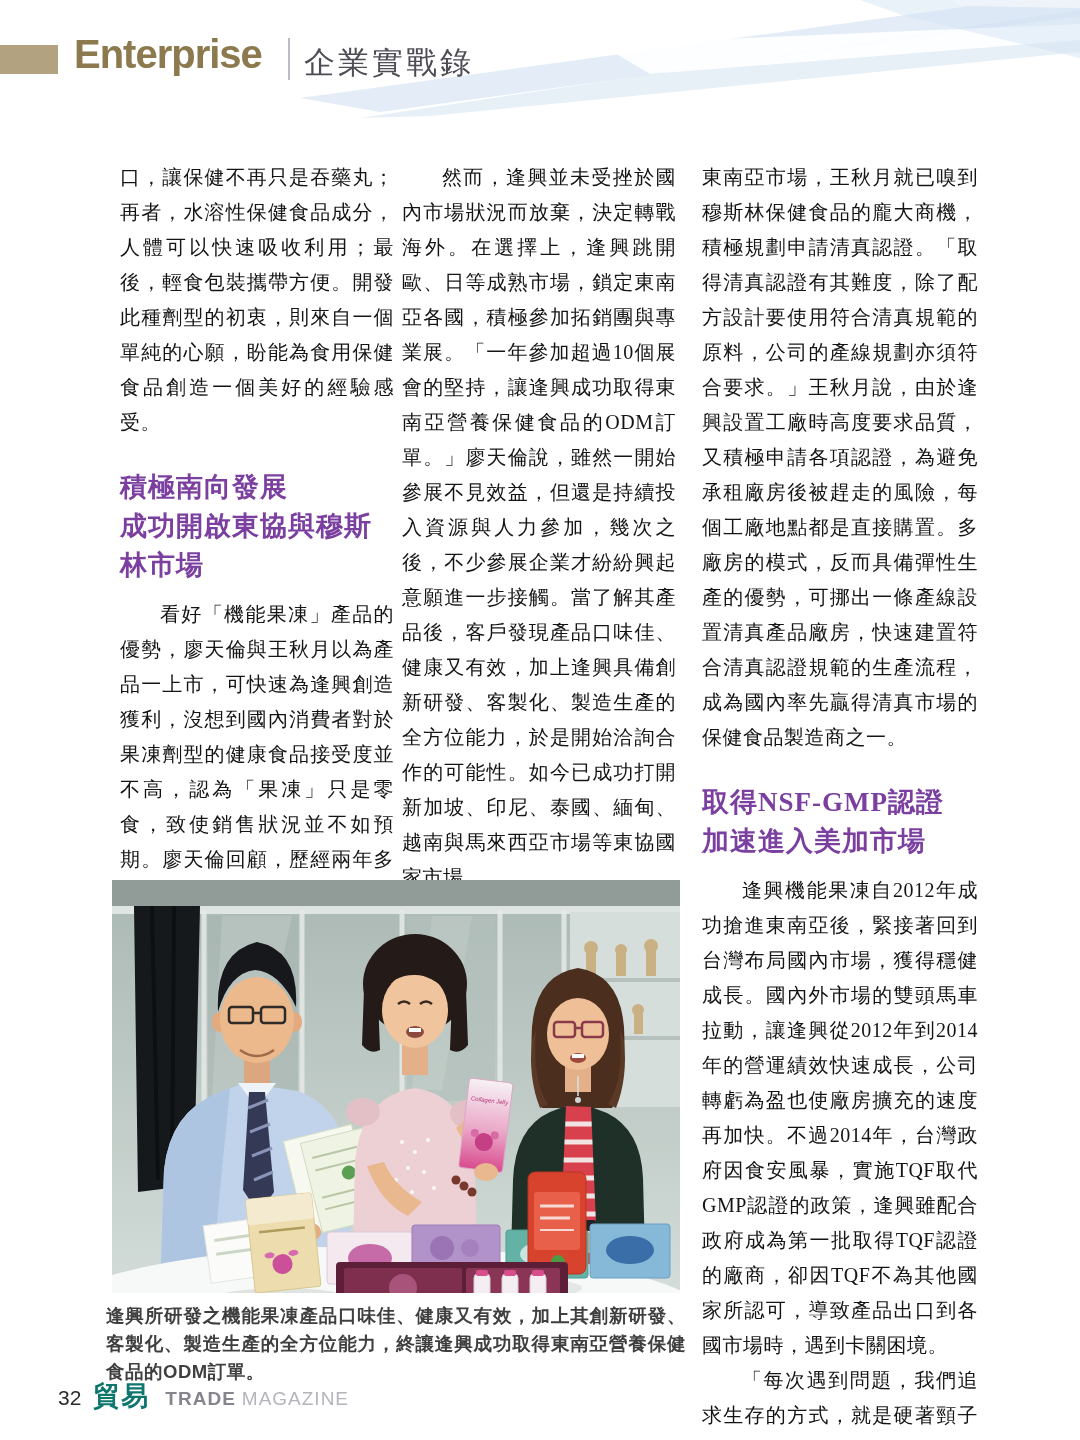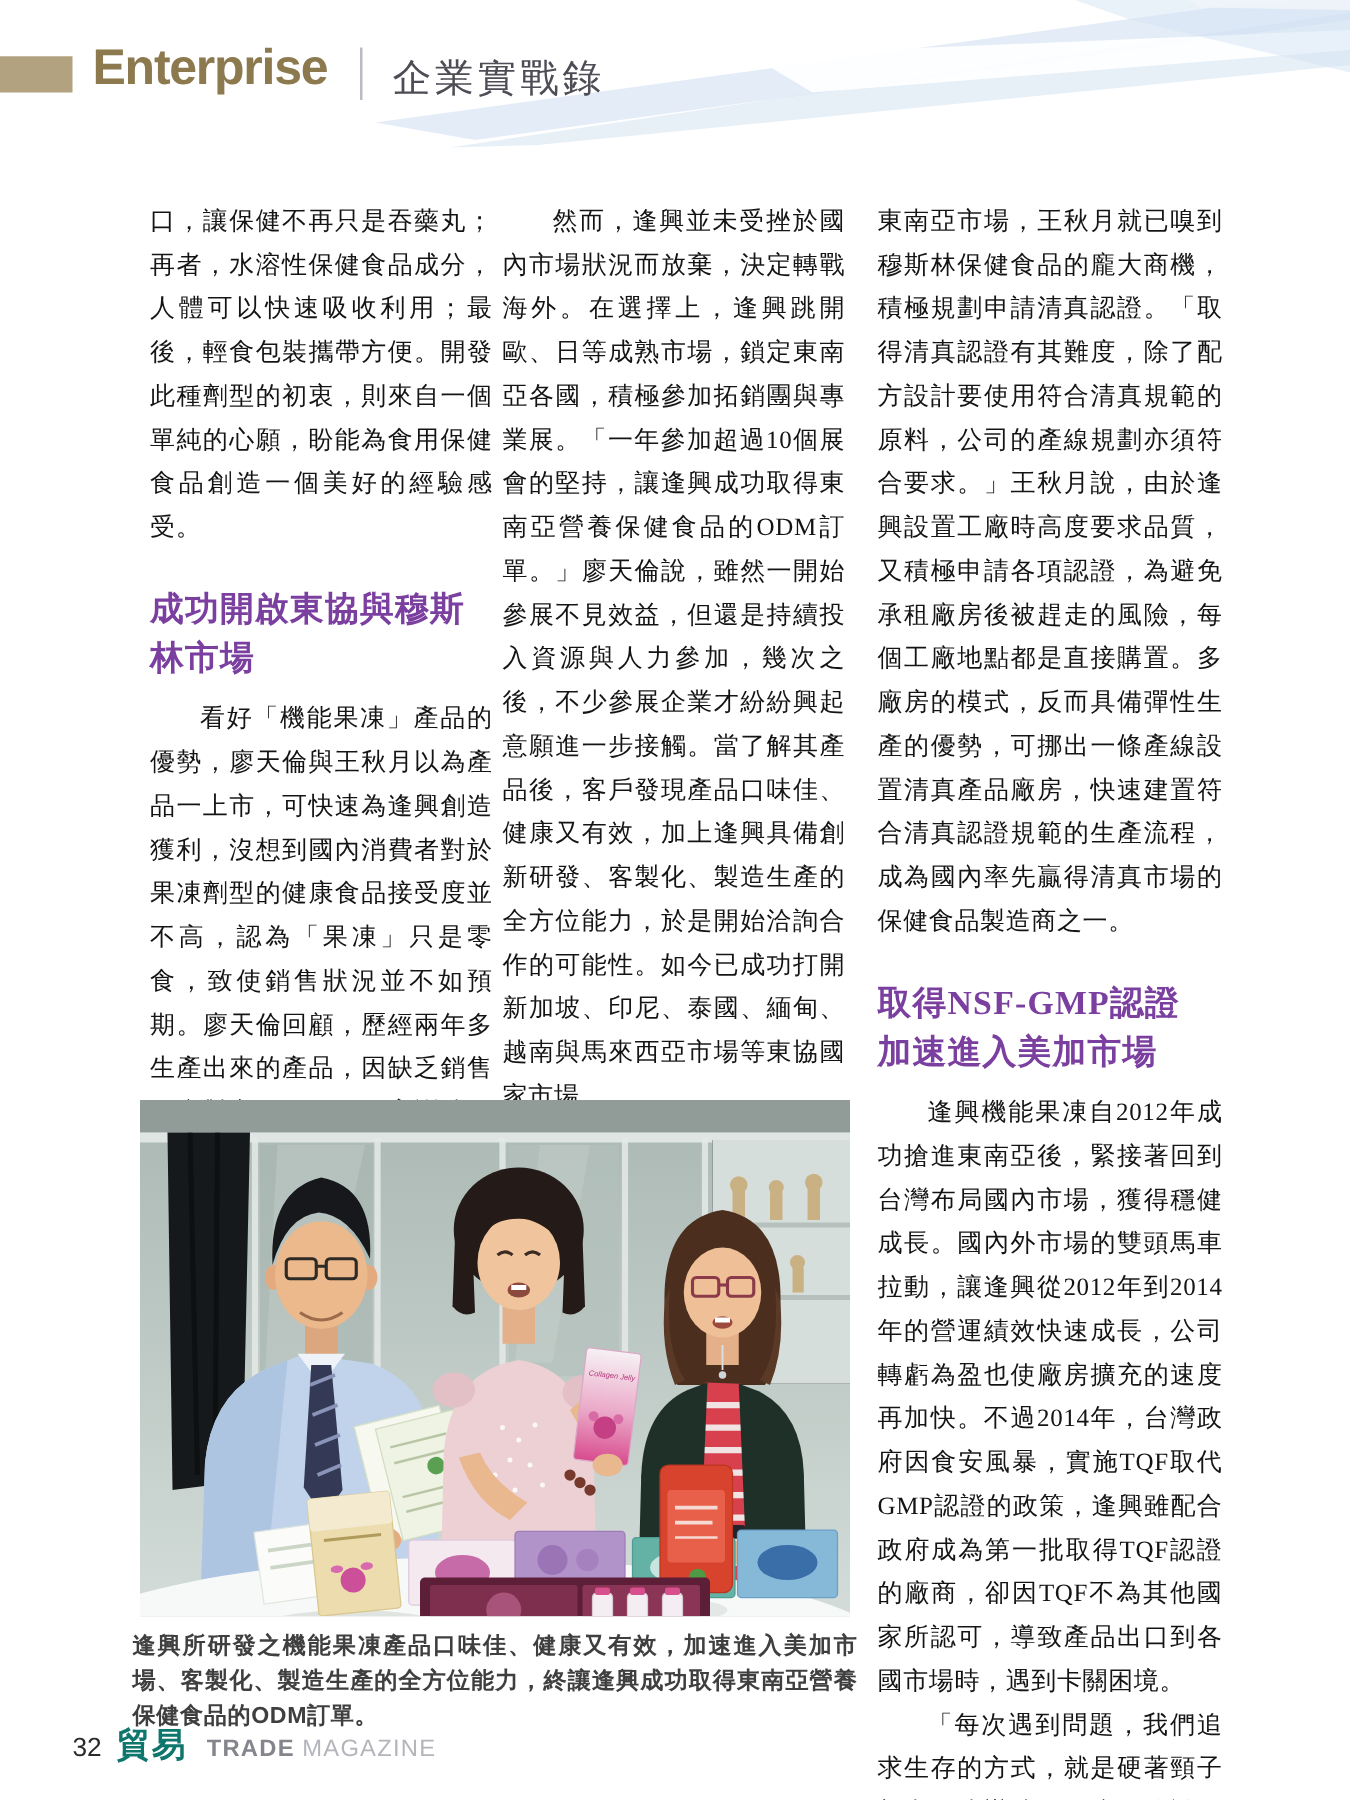--- a/index.html
+++ b/index.html
@@ -11,21 +11,21 @@
   .deco-top{position:absolute;left:0;top:0;width:1080px;height:130px;pointer-events:none;}
   
   .gold-tab{position:absolute;left:0;top:45px;width:58px;height:29px;background:#b2a27f;}
   .header-en{
     position:absolute;left:74px;top:32px;
     font-family:"Liberation Sans",sans-serif;font-weight:bold;
     font-size:40px;color:#8c7a4e;letter-spacing:-1px;
   }
   .header-divider{position:absolute;left:288px;top:38px;height:42px;width:0;border-left:2px solid #b9bcc4;}
   .header-zh{
-    position:absolute;left:314px;top:42px;
+    position:absolute;left:304px;top:42px;
     font-family:"Liberation Sans",sans-serif;
     font-size:31px;color:#4d4d55;letter-spacing:3px;
   }
   
   .column{position:absolute;top:160px;width:274px;}
   #col1{left:120px;}
   #col2{left:402px;}
   #col3{left:702px;width:276px;}
   p.body{
     margin:0;font-size:20px;line-height:35px;color:#141414;
@@ -73,20 +73,21 @@
 </svg>
 
 <div class="gold-tab"></div>
 <div class="header-en">Enterprise</div>
 <div class="header-divider"></div>
 <div class="header-zh">企業實戰錄</div>
 
 <div class="column" id="col1">
   <p class="body">口，讓保健不再只是吞藥丸；再者，水溶性保健食品成分，人體可以快速吸收利用；最後，輕食包裝攜帶方便。開發此種劑型的初衷，則來自一個單純的心願，盼能為食用保健食品創造一個美好的經驗感受。</p>
   <div class="col-heading">
+    <span class="hline">積極南向發展</span>
     <span class="hline">成功開啟東協與穆斯林市場</span>
   </div>
   <p class="body indent">看好「機能果凍」產品的優勢，廖天倫與王秋月以為產品一上市，可快速為逢興創造獲利，沒想到國內消費者對於果凍劑型的健康食品接受度並不高，認為「果凍」只是零食，致使銷售狀況並不如預期。廖天倫回顧，歷經兩年多生產出來的產品，因缺乏銷售團隊對市場進行的教育訓練，沒能在國內打開機能果凍市場。</p>
 </div>
 
 <div class="column" id="col2">
   <p class="body indent">然而，逢興並未受挫於國內市場狀況而放棄，決定轉戰海外。在選擇上，逢興跳開歐、日等成熟市場，鎖定東南亞各國，積極參加拓銷團與專業展。「一年參加超過10個展會的堅持，讓逢興成功取得東南亞營養保健食品的ODM訂單。」廖天倫說，雖然一開始參展不見效益，但還是持續投入資源與人力參加，幾次之後，不少參展企業才紛紛興起意願進一步接觸。當了解其產品後，客戶發現產品口味佳、健康又有效，加上逢興具備創新研發、客製化、製造生產的全方位能力，於是開始洽詢合作的可能性。如今已成功打開新加坡、印尼、泰國、緬甸、越南與馬來西亞市場等東協國家市場。</p>
   <p class="body indent">值得一提的是，逢興甫進入</p>
 </div>
 
@@ -322,20 +323,20 @@
         <rect x="392" y="390" width="12" height="6" rx="2" fill="#d84f8e"></rect>
         <rect x="418" y="394" width="16" height="30" rx="4" fill="#f4eef2" stroke="#d8c9d2"></rect>
         <rect x="420" y="390" width="12" height="6" rx="2" fill="#d84f8e"></rect>
       </g>
       <text class="svg-label" x="262" y="447" font-size="8" font-style="italic" fill="#f0d9e4">Life Spring</text>
     </g>
   </g>
 </svg>
 </div>
 
-<div class="caption">逢興所研發之機能果凍產品口味佳、健康又有效，加速進入美加市場、客製化、製造生產的全方位能力，終讓逢興成功取得東南亞營養保健食品的ODM訂單。</div>
+<div class="caption">逢興所研發之機能果凍產品口味佳、健康又有效，加上其創新研發、客製化、製造生產的全方位能力，終讓逢興成功取得東南亞營養保健食品的ODM訂單。</div>
 
 <div class="footer">
   <span class="page-num">32</span>
   <span class="brand-zh">貿易</span>
   <span class="brand-en">TRADE</span>
   <span class="brand-suffix">MAGAZINE</span>
 </div>
 
 </body></html>

